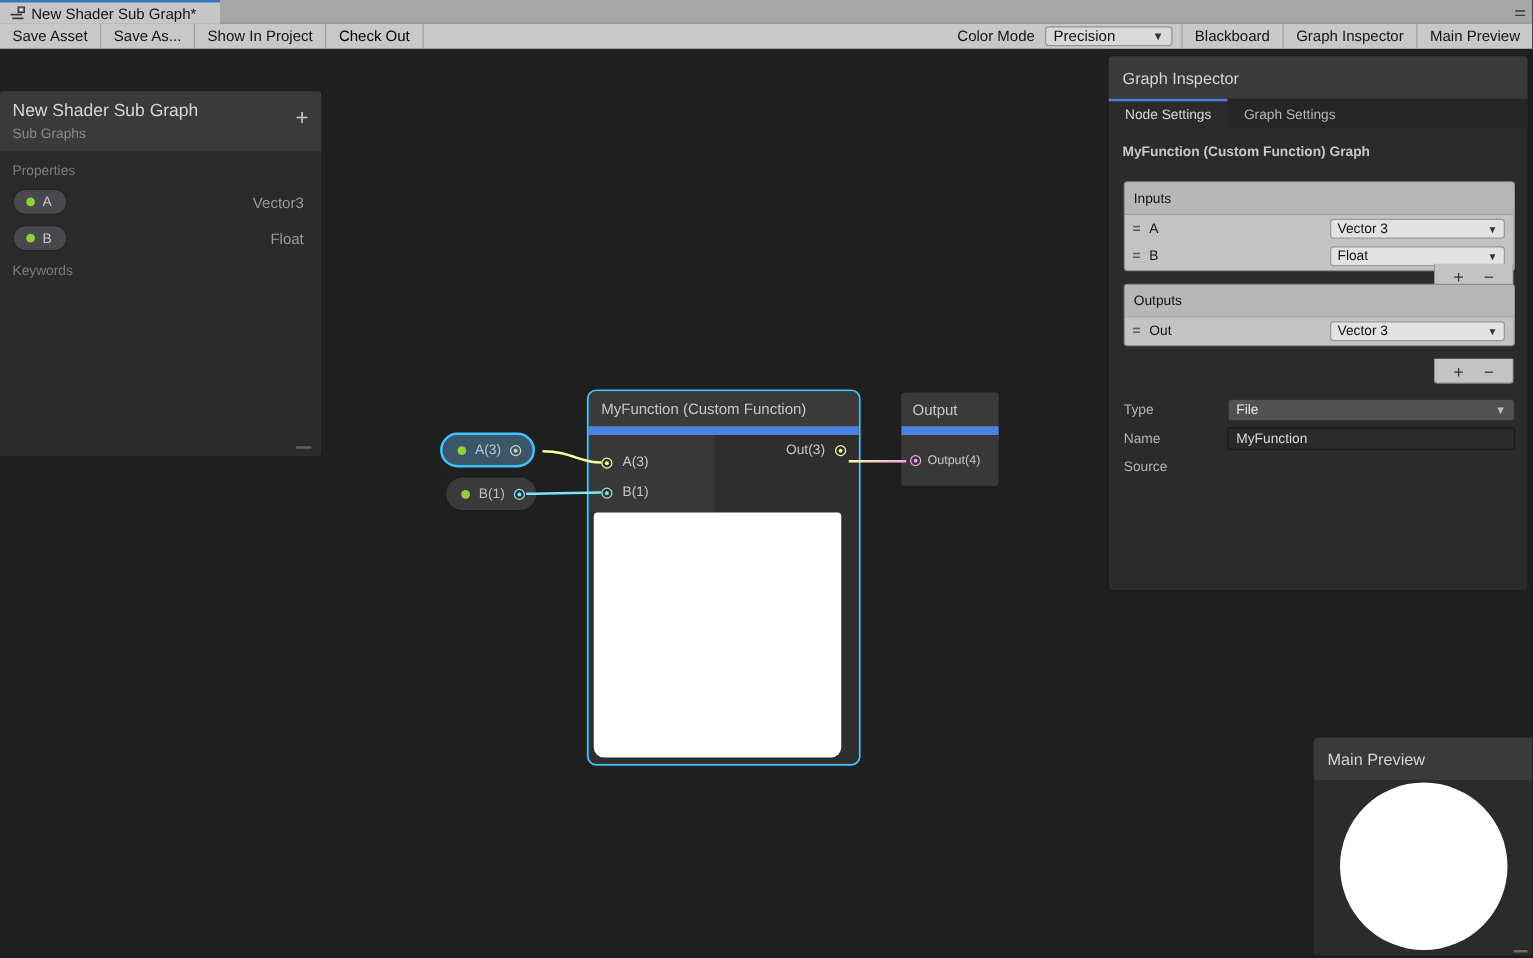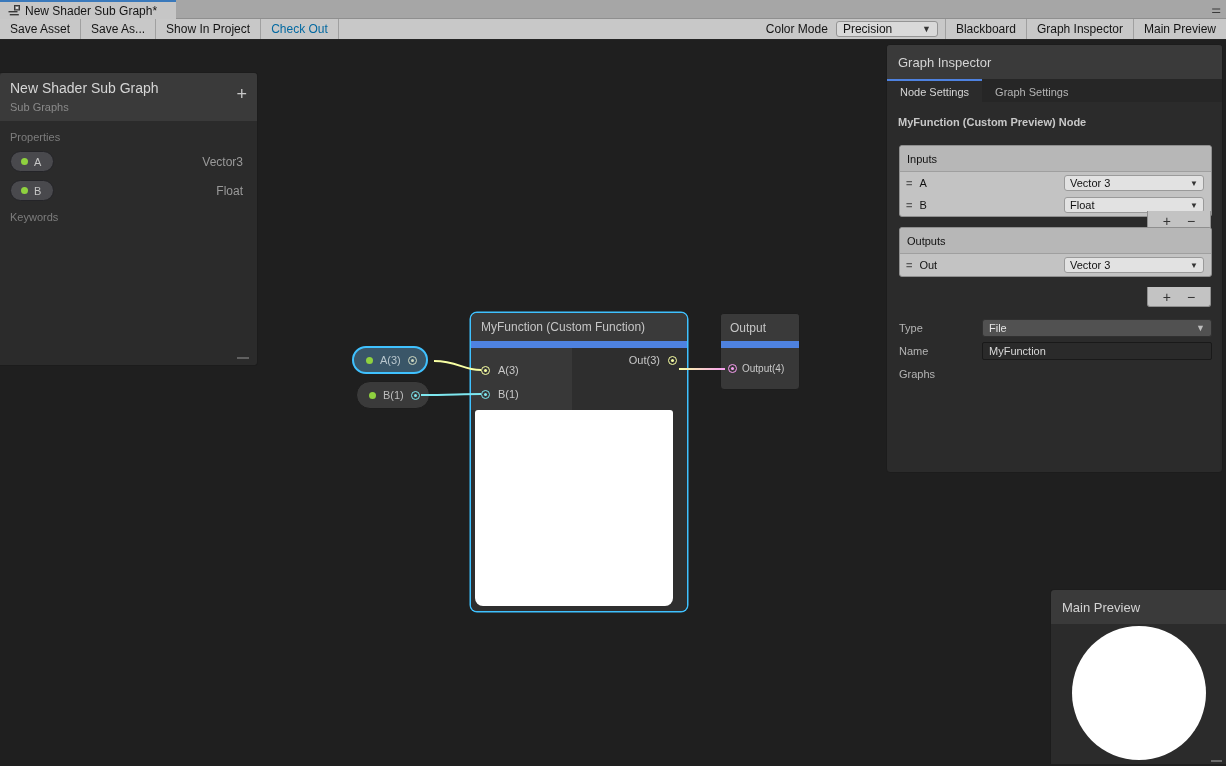--- a/index.html
+++ b/index.html
@@ -10,21 +10,21 @@
   .tabbar { position:absolute; top:0; left:0; width:1226px; height:19px; background:#a6a6a6; border-bottom:1px solid #8f8f8f; }
   .doc-tab { position:absolute; left:0; top:0; width:176px; height:19px; background:#c6c6c6; border-top:2px solid #3a79bb;
              display:flex; align-items:center; gap:5px; padding:0 8px; font-size:12px; color:#141414; }
   .doc-tab .ticon { width:12px; height:12px; flex:0 0 auto; }
   .kebab { position:absolute; right:5px; top:0; height:19px; display:flex; align-items:center; color:#3a3a3a; font-size:11px; letter-spacing:0; }
 
   
   .toolbar { position:absolute; top:19px; left:0; width:1226px; height:21px; background:#c8c8c8; border-bottom:1px solid #242424;
              display:flex; align-items:stretch; font-size:12px; color:#141414; }
   .tbtn { display:flex; align-items:center; padding:0 10px; border-right:1px solid #a0a0a0; cursor:default; }
-  .tbtn.disabled { color:#0369a1; }
+  .tbtn.disabled { color:#000000; }
   .tb-spacer { flex:1; }
   .tb-label { display:flex; align-items:center; padding:0 8px; }
   .tb-dd { width:102px; height:16px; align-self:center; background:#d9d9d9; border:1px solid #949494; border-radius:3px;
            display:flex; align-items:center; justify-content:space-between; padding:0 6px; margin-right:7px; }
   .tb-dd .arrow { font-size:9px; color:#333; }
   .tb-seg { display:flex; align-items:center; padding:0 10px; border-left:1px solid #a0a0a0; }
 
   
   .canvas { position:absolute; top:40px; left:0; width:1226px; height:726px; background:#1f1f1f; }
   .wires { position:absolute; left:0; top:0; width:1226px; height:726px; pointer-events:none; }
@@ -229,21 +229,21 @@
   </div>
 
   <div class="panel inspector">
     <div class="panel-h gi-head">
       <span>Graph Inspector</span>
     </div>
     <div class="gi-tabs">
       <div class="gi-tab active">Node Settings</div>
       <div class="gi-tab">Graph Settings</div>
     </div>
-    <div class="gi-heading">MyFunction (Custom Preview) Node</div>
+    <div class="gi-heading">MyFunction (Custom Function) Graph</div>
 
     <div class="ulist" style="top:100px;">
       <div class="ulist-h">Inputs</div>
       <div class="ulist-row">
         <span class="drag">=</span>
         <span class="row-name">A</span>
         <div class="lsel">
           <span>Vector 3</span>
           <span class="arrow">▼</span>
         </div>
@@ -283,21 +283,21 @@
       <div class="dsel">
         <span>File</span>
         <span class="arrow">▼</span>
       </div>
     </div>
     <div class="frow" style="top:297px;">
       <span class="flabel">Name</span>
       <input class="dinput" type="text" value="MyFunction" style="">
     </div>
     <div class="frow" style="top:320px;">
-      <span class="flabel">Graphs</span>
+      <span class="flabel">Source</span>
     </div>
   </div>
 
   <div class="panel mpreview">
     <div class="panel-h mp-head">
       <span>Main Preview</span>
     </div>
     <div class="mp-body">
       <div class="sphere"></div>
       <div class="mp-resize"></div>

